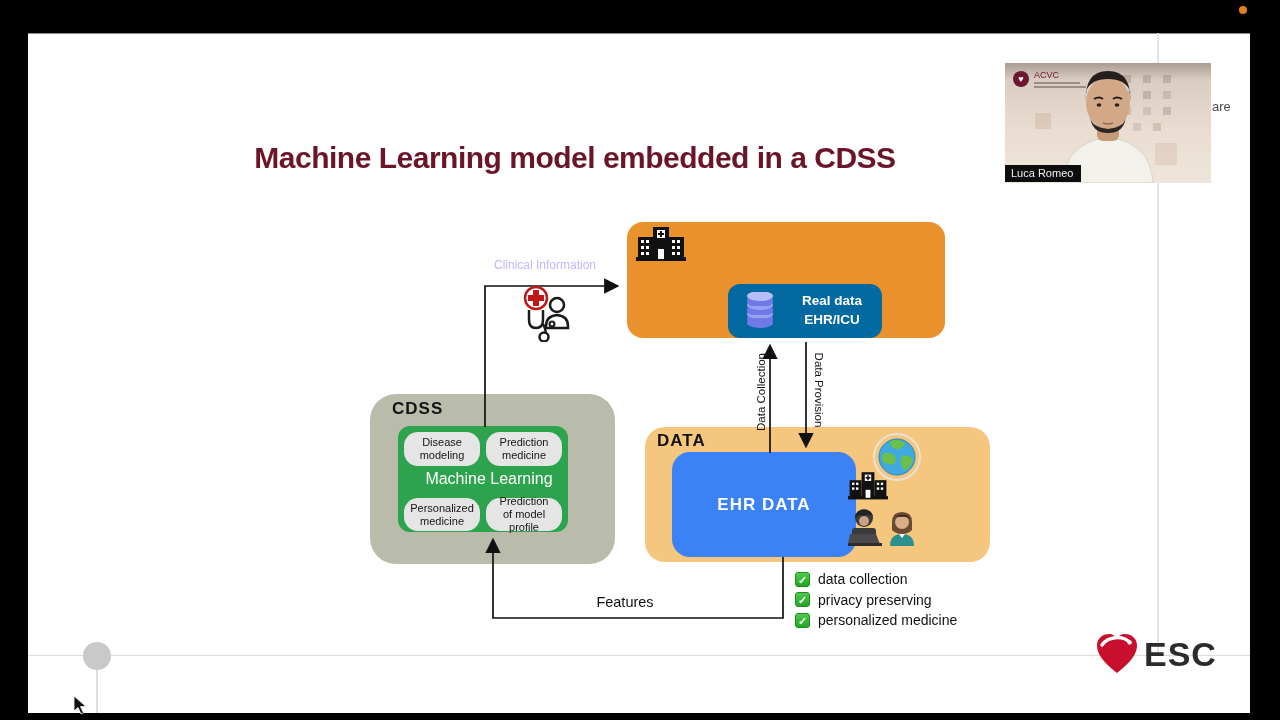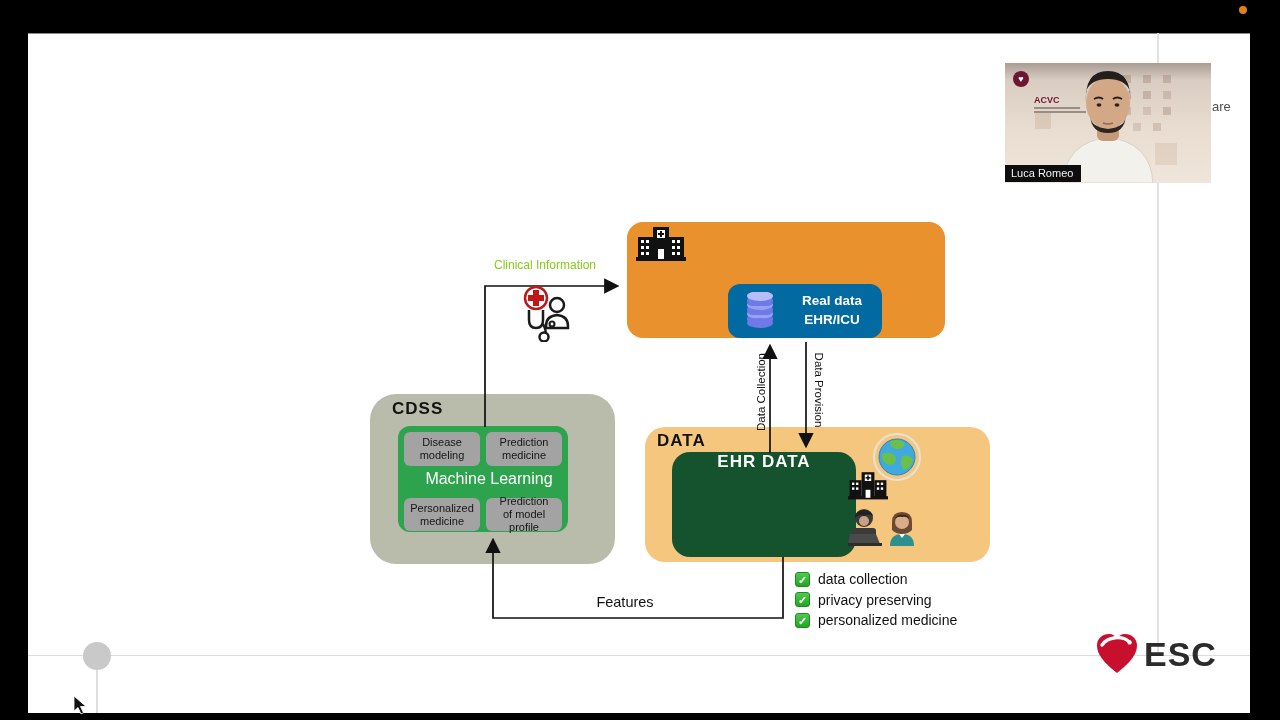--- a/index.html
+++ b/index.html
@@ -31,43 +31,43 @@
   .realdata-text { position:absolute; left:60px; top:7px; width:88px; text-align:center;
                    color:#fff; font-size:13.5px; font-weight:bold; line-height:19px; }
 
   
   .cdss { position:absolute; left:370px; top:394px; width:245px; height:170px;
           background:#b9bcab; border-radius:26px; z-index:2; }
   .cdss-label { position:absolute; left:392px; top:399px; font-size:17px; font-weight:bold;
                 color:#121212; letter-spacing:1px; z-index:3;text-align:right; }
   .mlbox { position:absolute; left:398px; top:426px; width:170px; height:106px;
            background:#2ea34d; border-radius:12px; z-index:3; }
-  .ml-cell { position:absolute; background:#a3a3a3; border-radius:6px; display:flex;
+  .ml-cell { position:absolute; background:#e5e5e5; border-radius:14px; display:flex;
              align-items:center; justify-content:center; text-align:center;
              font-size:11px; line-height:13px; color:#161616; padding:15px; z-index:4; }
   .cell-0 { left:404px; top:432px; width:76px; height:34px; }
   .cell-1 { left:486px; top:432px; width:76px; height:34px; }
   .cell-2 { left:404px; top:498px; width:76px; height:33px; }
   .cell-3 { left:486px; top:498px; width:76px; height:33px; }
   .ml-title { position:absolute; left:398px; top:470px; width:182px; text-align:center;
               color:#fff; font-size:16px; z-index:4; }
 
   
   .databox { position:absolute; left:645px; top:427px; width:345px; height:135px;
              background:#f5c67e; border-radius:20px; z-index:2; }
   .data-label { position:absolute; left:657px; top:431px; font-size:17px; font-weight:bold;
                 color:#121212; letter-spacing:1px; z-index:3; }
   .ehr { position:absolute; left:672px; top:452px; width:184px; height:105px;
-         background:#14532d; border-radius:18px; display:flex; 
+         background:#3b82f6; border-radius:18px; display:flex; align-items:center;
          justify-content:center; z-index:3; }
   .ehr-text { color:#fff; font-size:17px; font-weight:bold; letter-spacing:1px; }
 
   
   .clinical-label { position:absolute; left:488px; top:258px; width:114px; text-align:center;
-                    font-size:12px; color:#84cc16; z-index:4; }
+                    font-size:12px; color:#c4b5fd; z-index:4; }
   .features-label { position:absolute; left:575px; top:594px; width:100px; text-align:center;
                     font-size:14.5px; color:#111; z-index:4; }
   .rot-label { position:absolute; width:120px; height:14px; text-align:center;
                font-size:11.5px; color:#111; z-index:4; }
   .collection-label { left:702px; top:385px; transform:rotate(-90deg); }
   .provision-label  { left:758px; top:383px; transform:rotate(90deg); }
 
   
   .checklist { position:absolute; left:795px; top:569px; z-index:4; }
   .check-row { display:flex; align-items:center; height:20.5px; }
@@ -92,21 +92,21 @@
                              0 16px rgba(110,70,50,0.18), 20px 16px rgba(110,70,50,0.22), 40px 16px rgba(110,70,50,0.18),
                              0 32px rgba(110,70,50,0.20), 20px 32px rgba(110,70,50,0.15), 40px 32px rgba(110,70,50,0.22),
                              10px 48px rgba(110,70,50,0.15), 30px 48px rgba(110,70,50,0.18); }
   .cam-square { position:absolute; left:30px; top:50px; width:16px; height:16px;
                 background:rgba(160,120,90,0.18); }
   .cam-square2 { position:absolute; left:150px; top:80px; width:22px; height:22px;
                  background:rgba(160,120,90,0.14); }
   .acvc { position:absolute; left:8px; top:8px; display:flex; align-items:flex-start; }
   .acvc-circle { width:16px; height:16px; border-radius:50%; background:#6e1630; color:#fff;
                  font-size:9px; line-height:16px; text-align:center; margin-right:5px; }
-  .acvc-name { font-size:9px; font-weight:bold; color:#6e1630; line-height:9px;margin-top:25px; }
+  .acvc-name { font-size:9px; font-weight:normal; color:#6e1630; line-height:9px; }
   .acvc-sub { width:46px; height:2px; background:#9a8d86; margin-top:2px; }
   .acvc-sub2 { width:52px; height:2px; background:#9a8d86; margin-top:2px; }
   .nametag { position:absolute; left:0; bottom:1px; background:#0d0d0d; color:#f2f2f2;
              font-size:11px; padding:2px 8px 3px 6px; }
   .partial-text { position:absolute; left:1212px; top:99px; font-size:13px; color:#4e4e4e; z-index:9; }
 
   
   .esc { position:absolute; left:1094px; top:632px; display:flex; align-items:center; z-index:4; }
   .esc-text { font-size:34px; font-weight:bold; color:#2b2b2b; letter-spacing:1px; margin-left:4px; }
 
@@ -117,20 +117,21 @@
 
 <div class="page">
   <div class="slide"></div>
 
   <div class="rec-dot"></div>
   <div class="hline"></div>
   <div class="vline-right"></div>
   <div class="vline-left"></div>
   <div class="grey-dot"></div>
 
+  <div class="page-title">Machine Learning model embedded in a CDSS</div>
 
   <div class="guardians"></div>
   <svg class="icon-abs" style="left:636px; top:225px;" width="50" height="36" viewBox="0 0 50 36">
     <rect x="2" y="12" width="15" height="22" fill="#111"></rect>
     <rect x="33" y="12" width="15" height="22" fill="#111"></rect>
     <rect x="17" y="2" width="16" height="32" fill="#111"></rect>
     <rect x="0" y="32" width="50" height="4" fill="#111"></rect>
     <rect x="21" y="5" width="8" height="8" fill="#fff"></rect>
     <rect x="24" y="6" width="2" height="6" fill="#111"></rect>
     <rect x="22" y="8" width="6" height="2" fill="#111"></rect>

